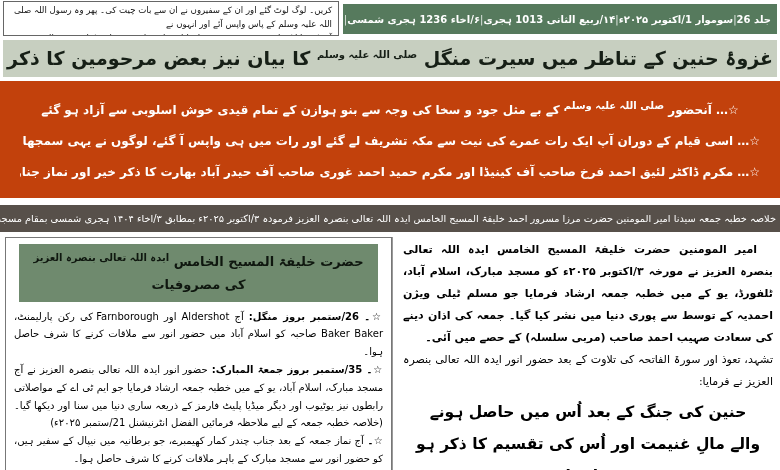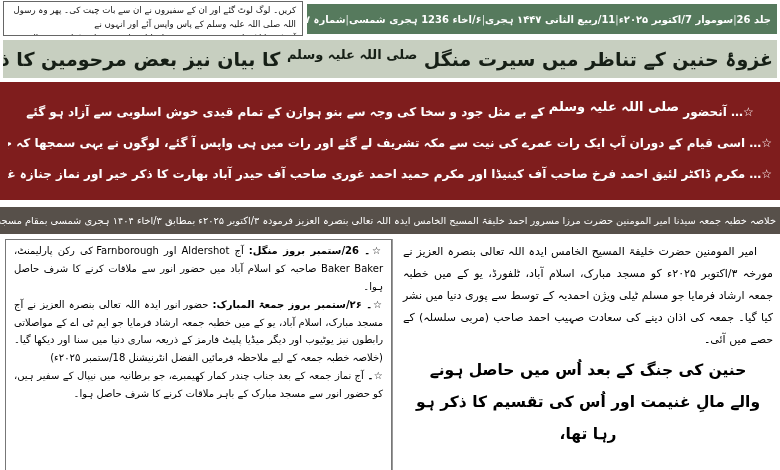--- a/index.html
+++ b/index.html
@@ -11,38 +11,38 @@
 
   
   .masthead{display:flex;height:37px;gap:4px;padding:0 3px;box-sizing:border-box;}
   .datebar{
     flex:1;margin:4px 0 3px;background:#567a5d;color:#fff;
     display:flex;align-items:center;justify-content:space-evenly;
     font-size:10px;font-weight:bold;padding:0 6px;white-space:nowrap;overflow:hidden;
   }
   .datebar .sep{opacity:.85;font-weight:normal;}
   .hadithbox{
-    width:300px;flex:none;border:1px solid #666;box-sizing:border-box;
+    width:336px;flex:none;border:1px solid #666;box-sizing:border-box;
     font-size:8.6px;line-height:1.6;padding:2px 6px;color:#111;margin:1px 0;
     overflow:hidden;
   }
   .hadith-line2{display:flex;justify-content:space-between;gap:6px;}
 
   
   .headline-band{
     margin:3px 3px 0;background:#c7cfc0;text-align:center;
     font-weight:bold;font-size:19px;color:#161f16;padding:7px 4px 8px;
     white-space:nowrap;overflow:hidden;
   }
-  .hon{font-size:13px;vertical-align:super;font-weight:bold;}
+  .hon{font-size:10px;vertical-align:super;font-weight:bold;}
 
   
   .highlights{
-    margin-top:4px;background:#7f1d1d;color:#fff;text-align:center;
-    padding:9px 8px 10px;
+    margin-top:4px;background:#c2410c;color:#fff;text-align:center;
+    padding:9px 20px 10px;
   }
   .hl-item{line-height:31px;font-size:12px;font-weight:bold;white-space:nowrap;overflow:hidden;}
 
   
   .khutba-bar{
     margin-top:7px;background:#57504a;color:#fff;text-align:center;
     font-size:9.8px;padding:8px 4px;white-space:nowrap;overflow:hidden;
   }
 
   
@@ -54,39 +54,39 @@
   .col-divider{width:1px;background:#9a9a9a;flex:none;}
   .activities-col{
     flex:1;border:1px solid #777;border-bottom:none;margin-left:2px;
     padding:2px 8px 0;font-size:10px;line-height:1.78;text-align:justify;overflow:hidden;
   }
   .activities-title{
     background:#6f8a6e;margin:4px 5px 6px;padding:5px 4px;text-align:center;
     font-weight:bold;font-size:13px;color:#0f170f;
   }
   p{margin:0;}
-  .indent{text-indent:16px;}
+  .indent{text-indent:16px;font-weight:bold;}
   .lead{font-weight:bold;}
   .sermon-quote{
     font-weight:bold;font-size:15.5px;text-align:center;line-height:2.05;
     margin:4px auto 2px;max-width:345px;
   }
 </style>
 </head>
 <body>
 
 <div class="page">
 
   <header class="masthead">
     <div class="datebar">
       <span>جلد 26</span>
       <span class="sep">|</span>
-      <span>سوموار 7/اکتوبر ۲۰۲۵ء</span>
+      <span>سوموار 1/اکتوبر ۲۰۲۵ء</span>
       <span class="sep">|</span>
-      <span>11/ربیع الثانی ۱۴۴۷ ہجری</span>
+      <span>۱۴/ربیع الثانی 1013 ہجری</span>
       <span class="sep">|</span>
       <span>۶/اخاء 1236 ہجری شمسی</span>
       <span class="sep">|</span>
       <span>شمارہ ۲۳۷</span>
     </div>
     <div class="hadithbox">
       <div>کریں۔ لوگ لوٹ گئے اور ان کے سفیروں نے ان سے بات چیت کی۔ پھر وہ رسول اللہ صلی اللہ علیہ وسلم کے پاس واپس آئے اور انہوں نے</div>
       <div class="hadith-line2">
         <span>آپ کو بتایا کہ انہوں نے خوشی سے مان لیا ہے اور اجازت دے دی ہے۔</span>
         <span>(صحیح بخاری کتاب فرض الخمس حدیث نمبر: ۳۱۳۲)</span>
@@ -109,34 +109,40 @@
     <div class="hl-item">☆… اسی قیام کے دوران آپ ایک رات عمرے کی نیت سے مکہ تشریف لے گئے اور رات میں ہی واپس آ گئے، لوگوں نے یہی سمجھا کہ جیسے آپ کہیں گئے ہی نہیں</div>
     <div class="hl-item">☆… مکرم ڈاکٹر لئیق احمد فرخ صاحب آف کینیڈا اور مکرم حمید احمد غوری صاحب آف حیدر آباد بھارت کا ذکر خیر اور نماز جنازہ غائب</div>
   </div>
 
   <div class="khutba-bar">خلاصہ خطبہ جمعہ سیدنا امیر المومنین حضرت مرزا مسرور احمد خلیفۃ المسیح الخامس ایدہ اللہ تعالی بنصرہ العزیز فرمودہ ۳/اکتوبر ۲۰۲۵ء بمطابق ۳/اخاء ۱۴۰۴ ہجری شمسی بمقام مسجد مبارک، اسلام آباد، ٹلفورڈ (سرے)، یو کے</div>
 
   <main class="columns">
 
     <section class="sermon-col">
       <p class="indent">امیر المومنین حضرت خلیفۃ المسیح الخامس ایدہ اللہ تعالی بنصرہ العزیز نے مورخہ ۳/اکتوبر ۲۰۲۵ء کو مسجد مبارک، اسلام آباد، ٹلفورڈ، یو کے میں خطبہ جمعہ ارشاد فرمایا جو مسلم ٹیلی ویژن احمدیہ کے توسط سے پوری دنیا میں نشر کیا گیا۔ جمعہ کی اذان دینے کی سعادت صہیب احمد صاحب (مربی سلسلہ) کے حصے میں آئی۔</p>
+      <p>تشہد، تعوذ اور سورۃ الفاتحہ کی تلاوت کے بعد حضور انور ایدہ اللہ تعالی بنصرہ العزیز نے فرمایا:</p>
       <p class="sermon-quote">حنین کی جنگ کے بعد اُس میں حاصل ہونے والے مالِ غنیمت اور اُس کی تقسیم کا ذکر ہو رہا تھا،</p>
 
     </section>
 
     <div class="col-divider"></div>
 
     <section class="activities-col">
+      <div class="activities-title">
+        <span>حضرت خلیفۃ المسیح الخامس</span>
+        <span class="hon">ایدہ اللہ تعالی بنصرہ العزیز</span>
+        <span>کی مصروفیات</span>
+      </div>
       <p>
         <span class="lead">☆۔ 26/ستمبر بروز منگل:</span>
         <span>آج Aldershot اور Farnborough کی رکن پارلیمنٹ، Baker Baker صاحبہ کو اسلام آباد میں حضور انور سے ملاقات کرنے کا شرف حاصل ہوا۔</span>
       </p>
       <p>
-        <span class="lead">☆۔ ۲۶/ستمبر بروز جمعۃ المبارک:</span>
-        <span>حضور انور ایدہ اللہ تعالی بنصرہ العزیز نے آج مسجد مبارک، اسلام آباد، یو کے میں خطبہ جمعہ ارشاد فرمایا جو ایم ٹی اے کے مواصلاتی رابطوں نیز یوٹیوب اور دیگر میڈیا پلیٹ فارمز کے ذریعہ ساری دنیا میں سنا اور دیکھا گیا۔ (خلاصہ خطبہ جمعہ کے لیے ملاحظہ فرمائیں الفضل انٹرنیشنل 18/ستمبر ۲۰۲۵ء)</span>
+        <span class="lead">☆۔ 35/ستمبر بروز جمعۃ المبارک:</span>
+        <span>حضور انور ایدہ اللہ تعالی بنصرہ العزیز نے آج مسجد مبارک، اسلام آباد، یو کے میں خطبہ جمعہ ارشاد فرمایا جو ایم ٹی اے کے مواصلاتی رابطوں نیز یوٹیوب اور دیگر میڈیا پلیٹ فارمز کے ذریعہ ساری دنیا میں سنا اور دیکھا گیا۔ (خلاصہ خطبہ جمعہ کے لیے ملاحظہ فرمائیں الفضل انٹرنیشنل 21/ستمبر ۲۰۲۵ء)</span>
       </p>
       <p>
         <span class="lead">☆۔</span>
         <span>آج نماز جمعہ کے بعد جناب چندر کمار کھیمبرے، جو برطانیہ میں نیپال کے سفیر ہیں، کو حضور انور سے مسجد مبارک کے باہر ملاقات کرنے کا شرف حاصل ہوا۔</span>
       </p>
 
     </section>
 
   </main>
 </div>

